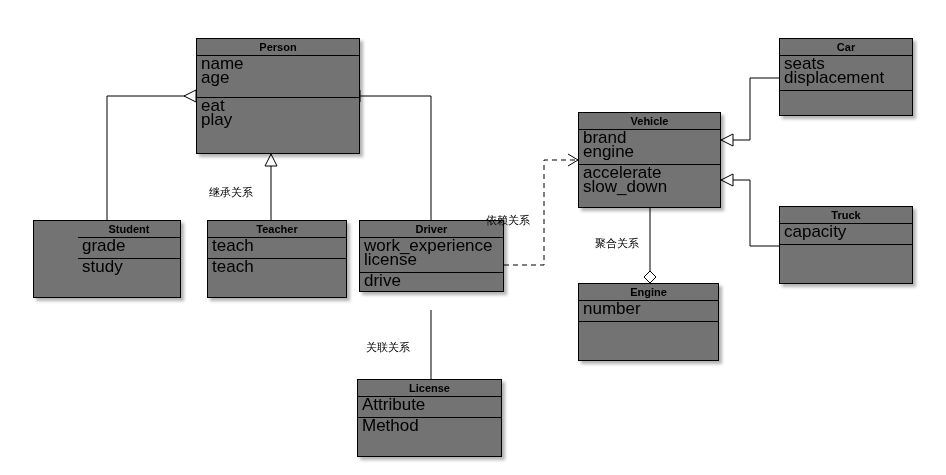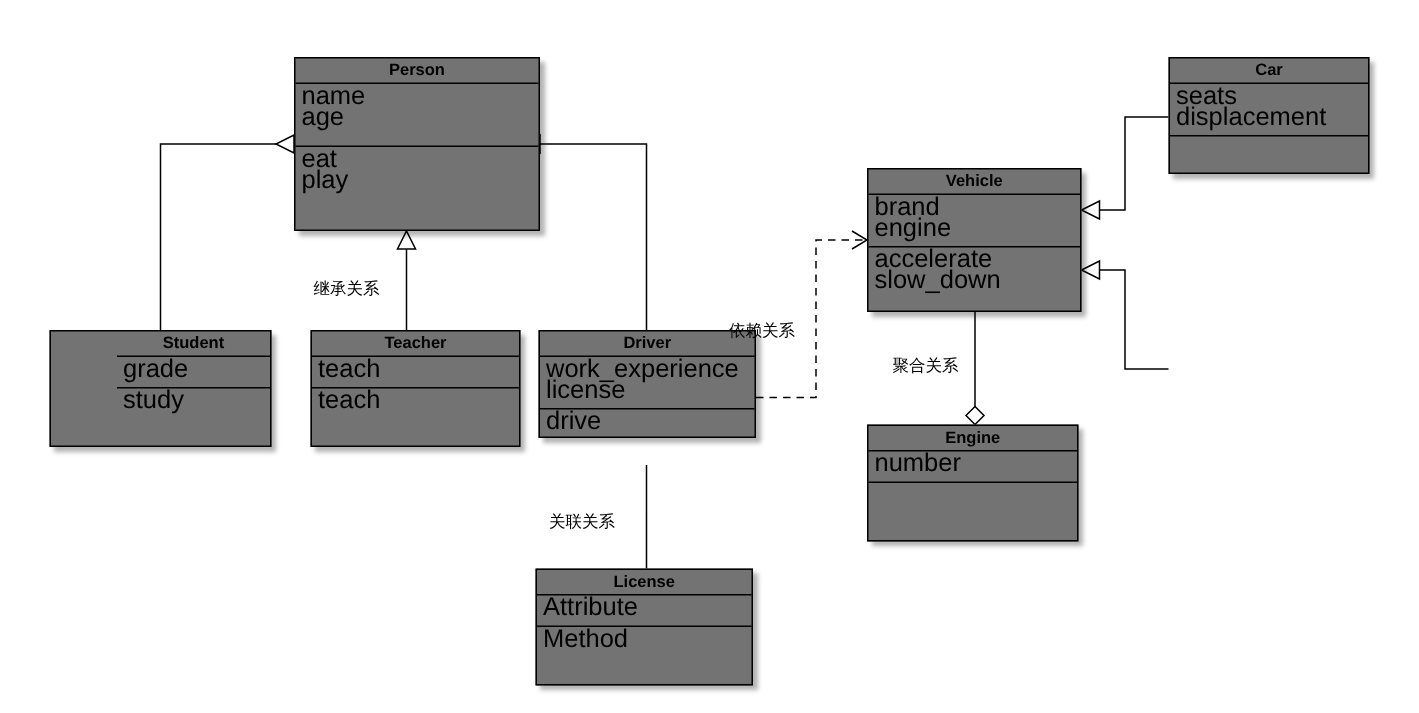--- a/index.html
+++ b/index.html
@@ -163,20 +163,27 @@
 
   <div class="uml-class" style="left:779px; top:38px; width:134px; height:78px;">
     <div class="uml-title">Car</div>
     <div class="uml-section" style="height:35px;">
       <div class="uml-attr">seats</div>
       <div class="uml-attr">displacement</div>
     </div>
     <div class="uml-section last" style="height:26px;"></div>
   </div>
 
+  <div class="uml-class" style="left:779px; top:206px; width:134px; height:78px;">
+    <div class="uml-title">Truck</div>
+    <div class="uml-section" style="height:21px;">
+      <div class="uml-attr">capacity</div>
+    </div>
+    <div class="uml-section last" style="height:40px;"></div>
+  </div>
 
   <div class="uml-class" style="left:578px; top:283px; width:141px; height:78px;">
     <div class="uml-title">Engine</div>
     <div class="uml-section" style="height:21px;">
       <div class="uml-attr">number</div>
     </div>
     <div class="uml-section last" style="height:40px;"></div>
   </div>
 
   <div class="edge-label" style="left:209px; top:185px;">继承关系</div>

